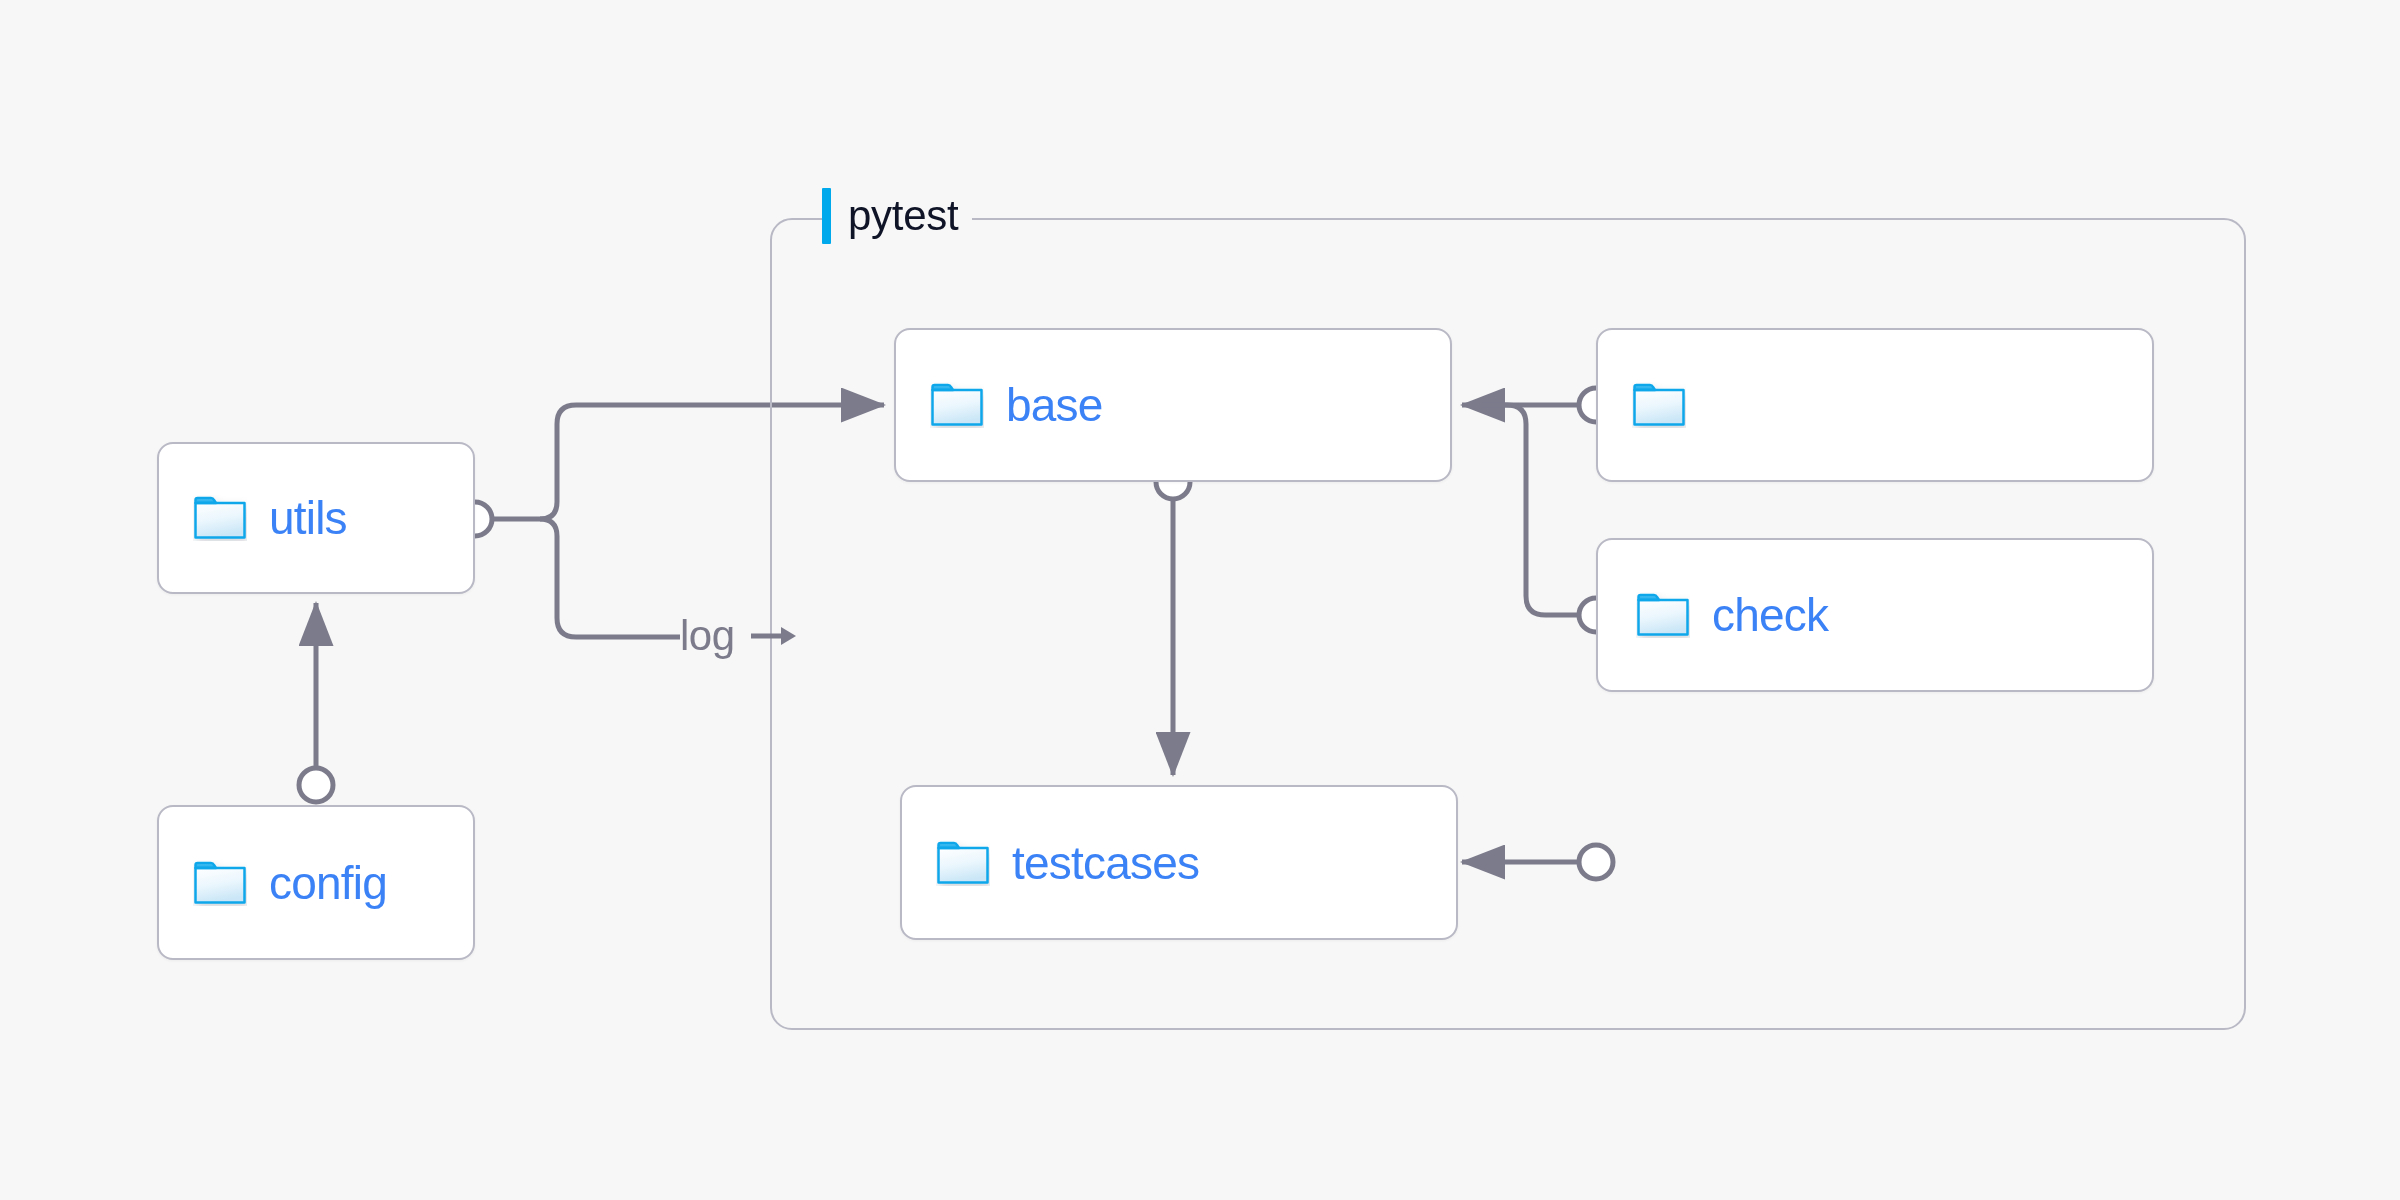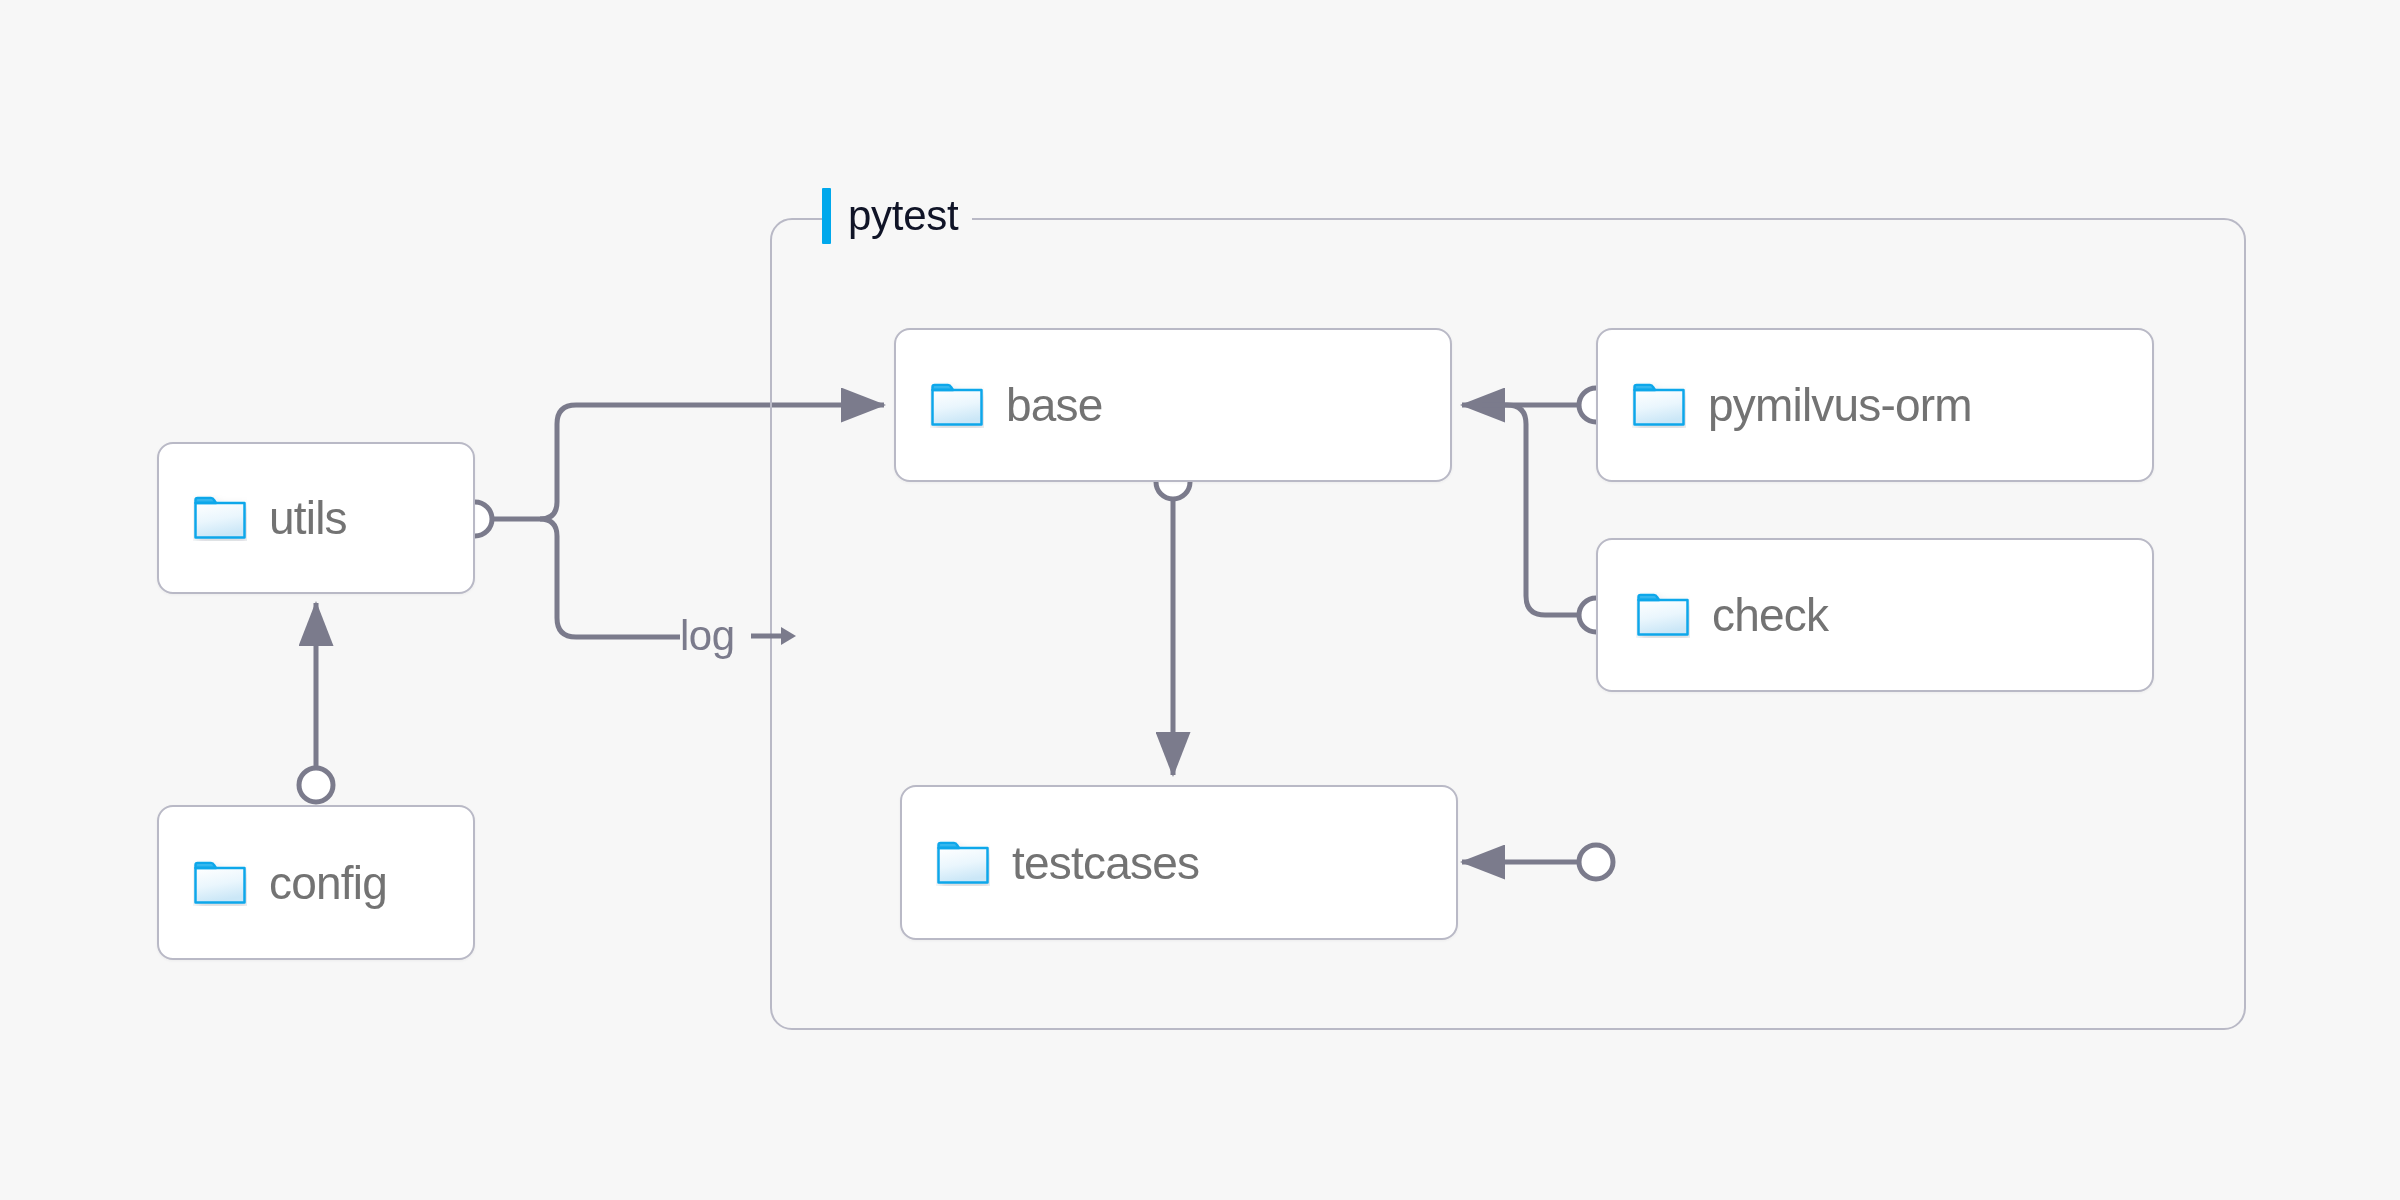--- a/index.html
+++ b/index.html
@@ -59,21 +59,21 @@
     background: #ffffff;
     border: 2.5px solid #b9b9c6;
     border-radius: 16px;
     display: flex;
     align-items: center;
     padding-left: 34px;
     box-shadow: 0 1px 3px rgba(30,30,50,0.05);
   }
   .node-label {
     font-size: 46px;
-    color: #737373;
+    color: #3b82f6;
     letter-spacing: -0.8px;
     white-space: nowrap;
     font-family: "Liberation Sans", sans-serif;
     line-height: 1;
     margin-left: 22px;
   }
   
   .folder-icon {
     width: 54px;
     height: 46px;
@@ -236,21 +236,20 @@
   </div>
 
   <div class="node" style="left:1596px; top:328px; width:558px; height:154px;">
     <svg class="folder-icon" viewBox="0 0 54 46">
       <g filter="url(#folderShadow)">
         <path d="M2.5,8 L2.5,5 Q2.5,3 4.5,3 L18,3 Q20,3 21,5 L23,8 Z" fill="url(#folderTab)"></path>
         <path d="M2.5,8 L51.5,8 L51.5,42.5 L2.5,42.5 Z" fill="url(#folderBody)" stroke="#0fa7ea" stroke-width="2.5" stroke-linejoin="round"></path>
         <path d="M2.5,8 L2.5,5 Q2.5,3 4.5,3 L18,3 Q20,3 21,5 L23,8 Z" fill="url(#folderTab)" stroke="#0fa7ea" stroke-width="2.5" stroke-linejoin="round"></path>
       </g>
     </svg>
-    <span class="node-label">pymilvus-orm</span>
   </div>
 
   <div class="node" style="left:1596px; top:538px; width:558px; height:154px;padding-left:38px;">
     <svg class="folder-icon" viewBox="0 0 54 46">
       <g filter="url(#folderShadow)">
         <path d="M2.5,8 L2.5,5 Q2.5,3 4.5,3 L18,3 Q20,3 21,5 L23,8 Z" fill="url(#folderTab)"></path>
         <path d="M2.5,8 L51.5,8 L51.5,42.5 L2.5,42.5 Z" fill="url(#folderBody)" stroke="#0fa7ea" stroke-width="2.5" stroke-linejoin="round"></path>
         <path d="M2.5,8 L2.5,5 Q2.5,3 4.5,3 L18,3 Q20,3 21,5 L23,8 Z" fill="url(#folderTab)" stroke="#0fa7ea" stroke-width="2.5" stroke-linejoin="round"></path>
       </g>
     </svg>

